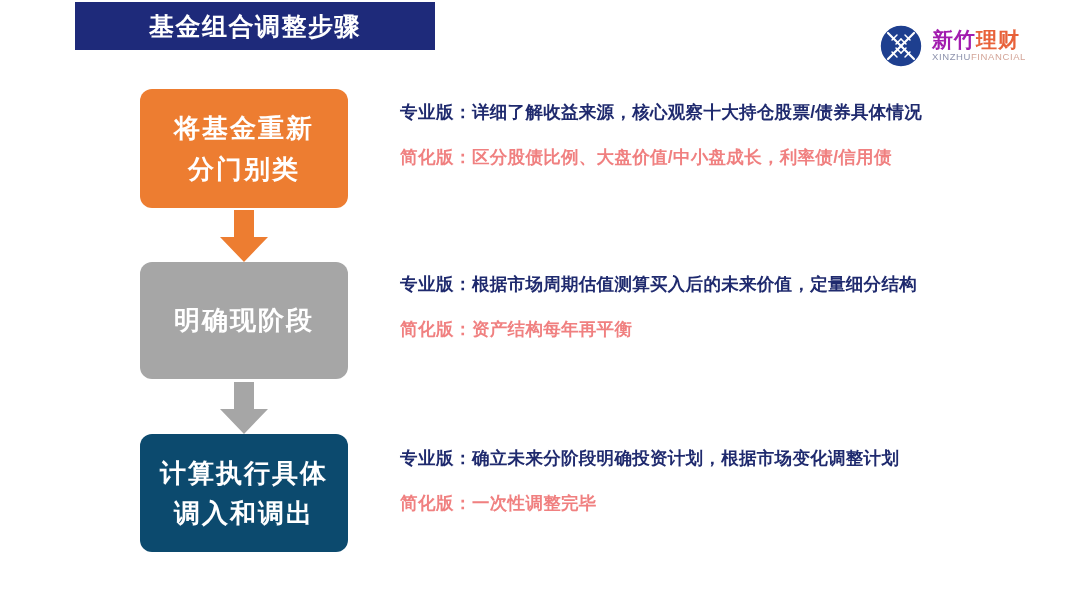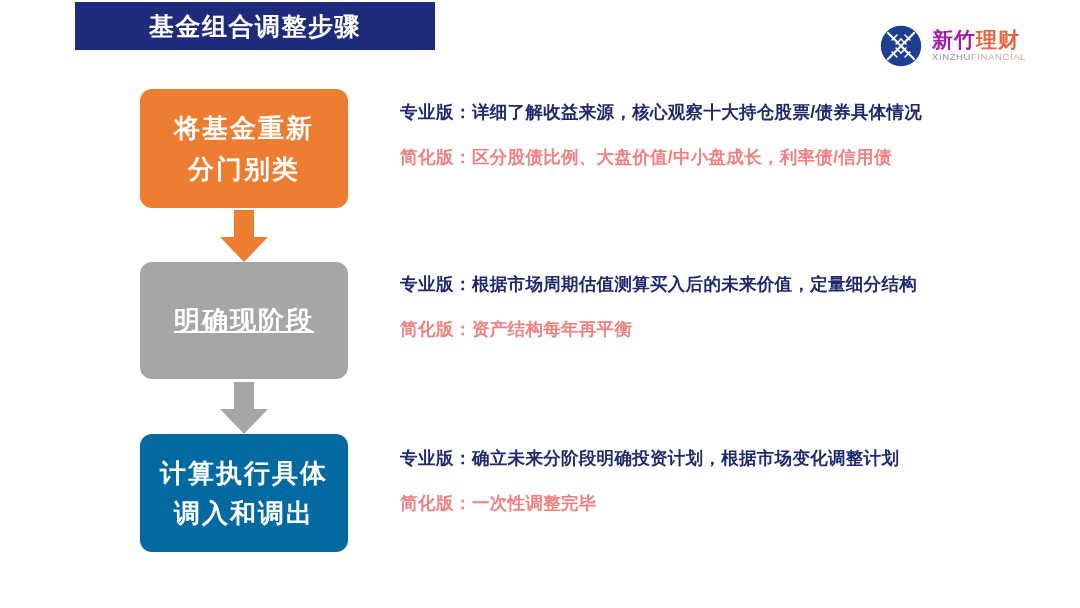--- a/index.html
+++ b/index.html
@@ -88,22 +88,22 @@
     color: #ffffff;
     font-size: 26px;
     font-weight: bold;
     letter-spacing: 2px;
     line-height: 1.55;
     text-align: center;
   }
   .step-box .line { display: block; white-space: nowrap; }
 
   #step-1 { top: 89px;  height: 119px; background: #ed7d31; }
-  #step-2 { top: 262px; height: 117px; background: #a6a6a6; text-decoration: underline; }
-  #step-3 { top: 434px; height: 118px; background: #0369a1; }
+  #step-2 { top: 262px; height: 117px; background: #a6a6a6; }
+  #step-3 { top: 434px; height: 118px; background: #0c4a6e; }
 
   
   .arrow {
     position: absolute;
     left: 212px;
     width: 64px;
     height: 52px;
   }
   #arrow-1 { top: 210px; }
   #arrow-2 { top: 382px; }

